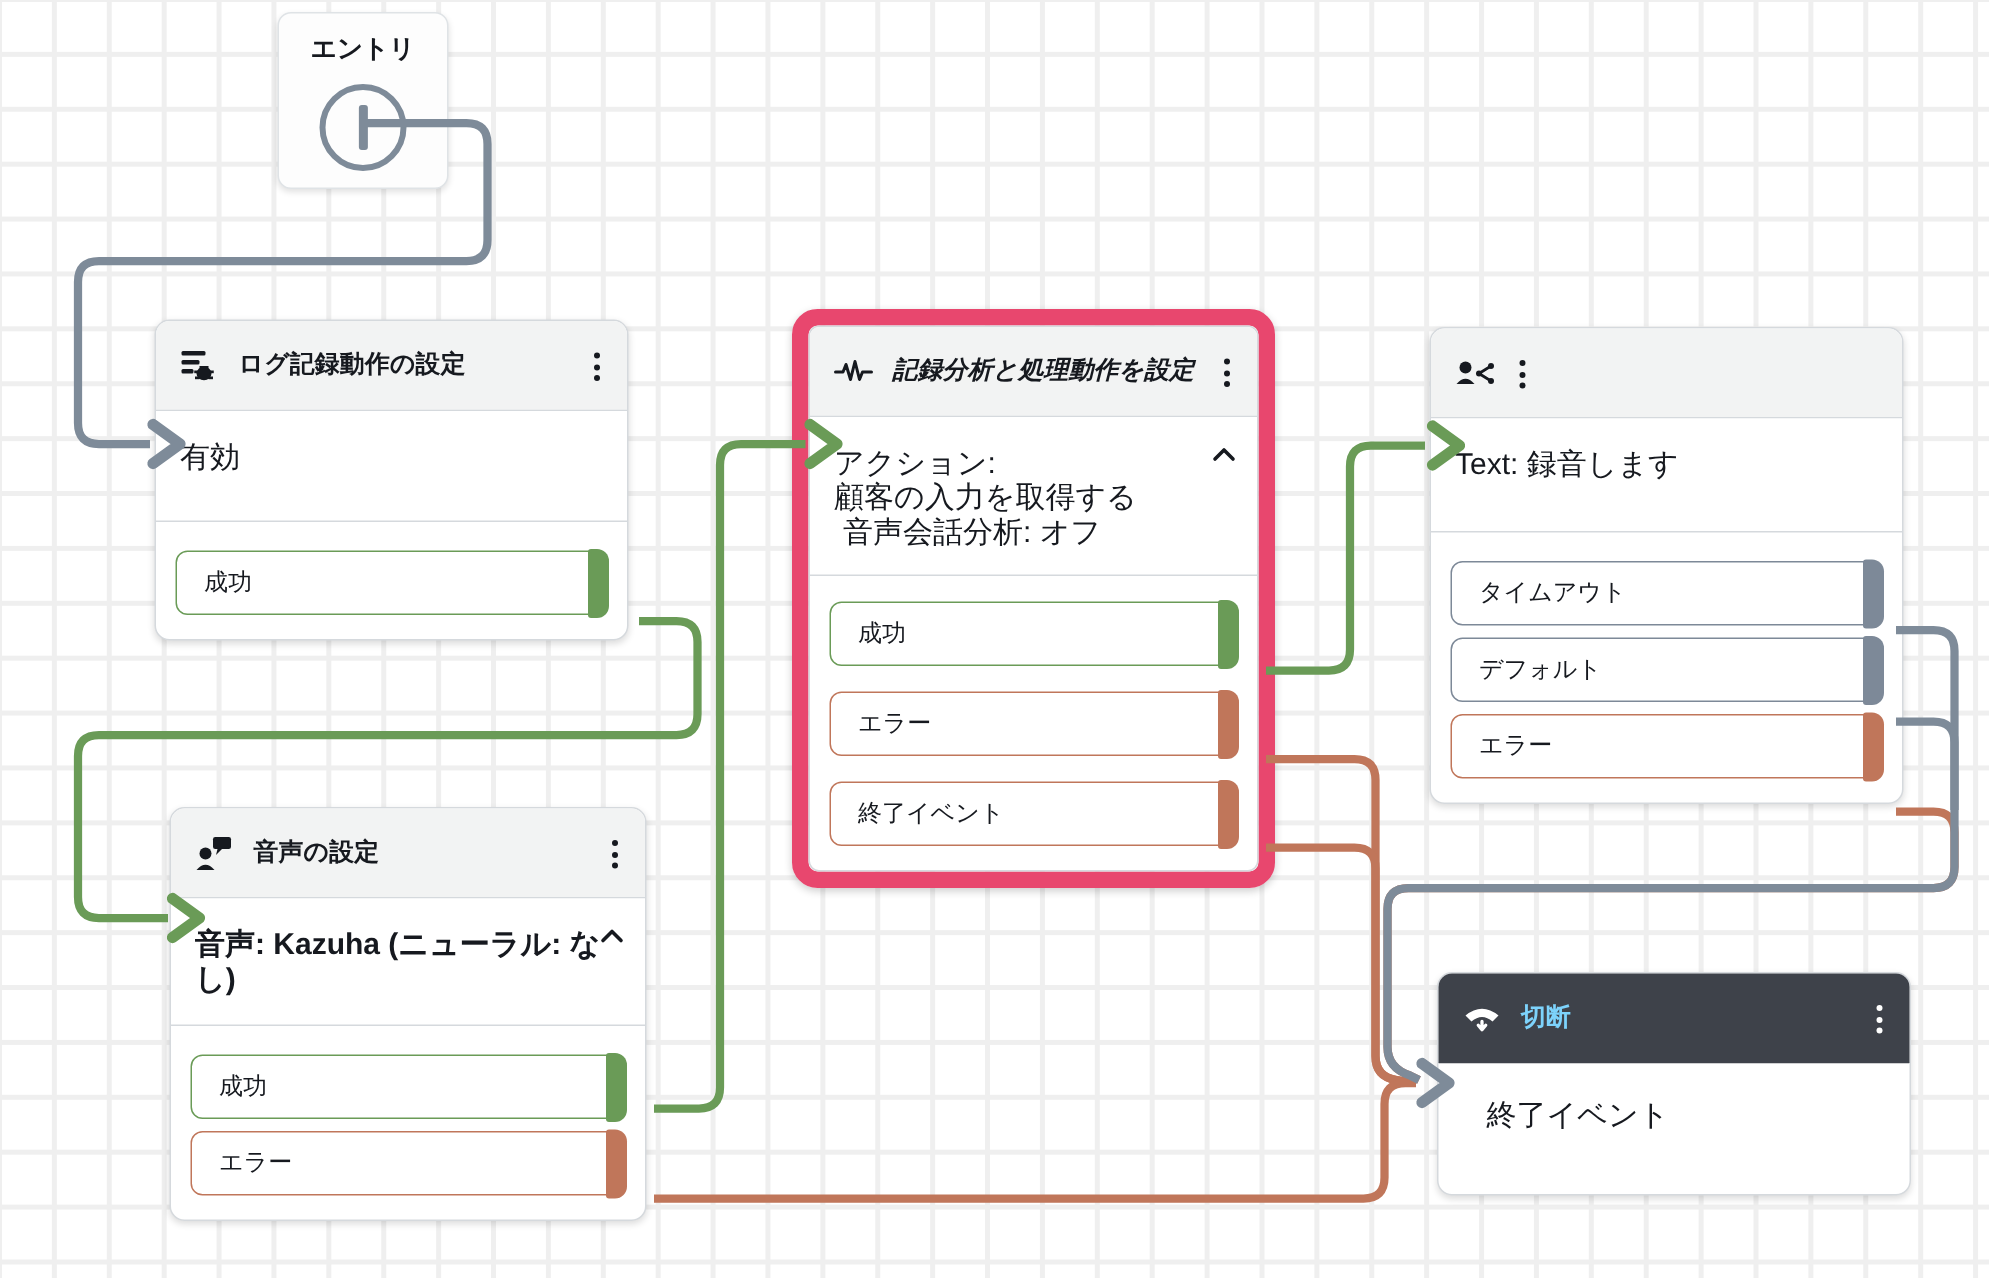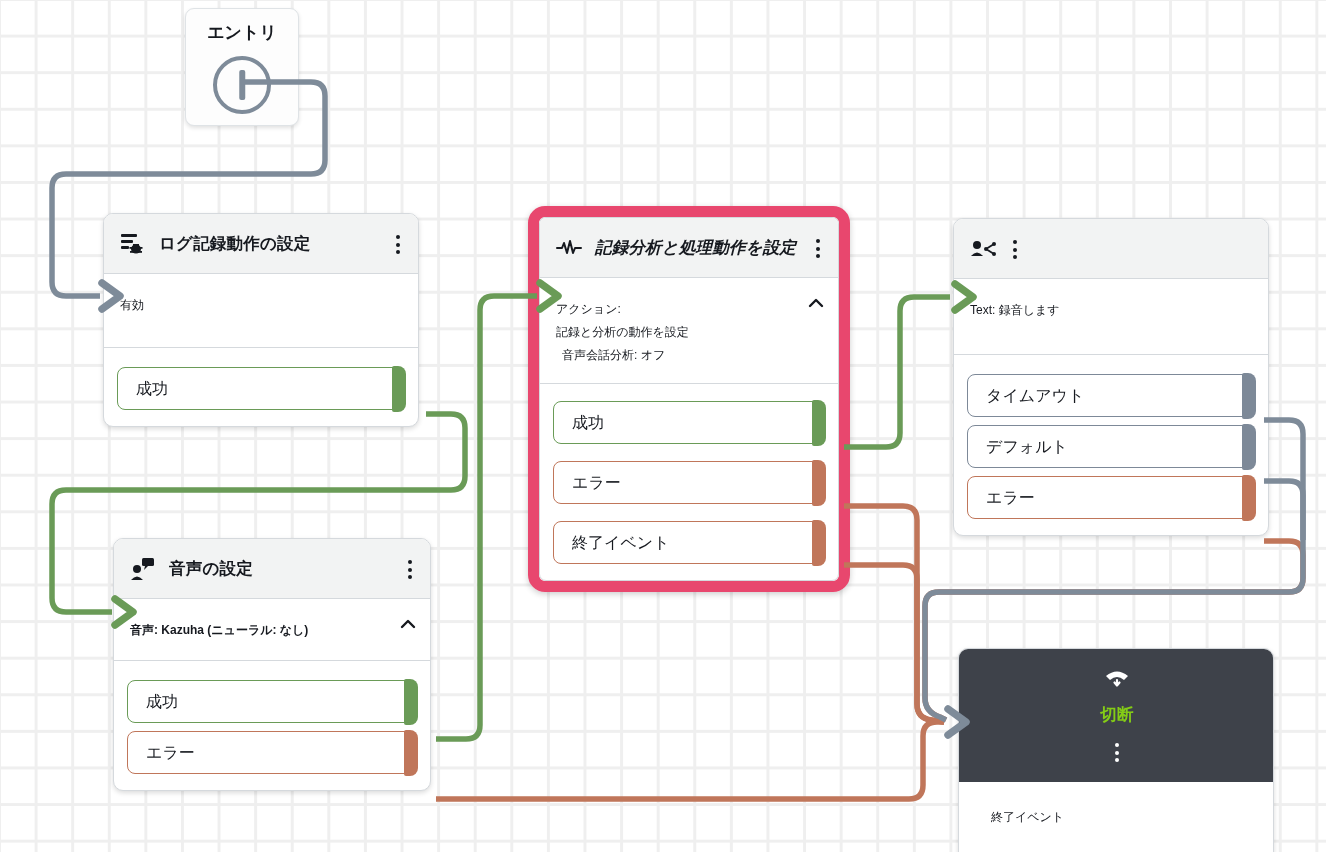--- a/index.html
+++ b/index.html
@@ -16,27 +16,27 @@
   #arrow-layer{z-index:4;}
 
   .node{
     position:absolute;z-index:2;background:#fff;border:1px solid #d5d9dd;border-radius:10px;
     box-shadow:0 2px 5px rgba(0,0,0,.14);
   }
   .node-header{
     display:flex;align-items:center;gap:13px;padding:17px 14px 17px 16px;
     background:#f2f3f3;border-bottom:1px solid #d5d9dd;border-radius:9px 9px 0 0;
   }
-  .node-header.dark{background:#3e424a;border-bottom:1px solid #3e424a;color:#84cc16;flex-direction:column;}
+  .node-header.dark{background:#3e424a;border-bottom:1px solid #3e424a;color:#7dd3fc;}
   .node-title{flex:1;font-weight:700;font-size:16.5px;line-height:23px;letter-spacing:.2px;}
   .hicon{width:26px;height:24px;flex:0 0 auto;margin-top:0;}
   .kebab{display:flex;flex-direction:column;gap:3.5px;align-items:center;padding:2px 4px;margin-top:2px;cursor:pointer;background:none;border:none;}
   .kebab i{width:4px;height:4px;border-radius:50%;background:#16191f;display:block;}
   .kebab.light i{background:#fff;}
-  .node-body{position:relative;padding:20px 16px 30px;font-size:12px;line-height:23px;}
+  .node-body{position:relative;padding:20px 16px 30px;font-size:20px;line-height:23px;}
   .node-body .caret{position:absolute;right:14px;top:20px;}
   .divider{height:0;border-top:1px solid #d5d9dd;}
   .branches{padding:19px 13px 16px;}
   .branch{
     position:relative;border:1.6px solid;border-radius:8px;padding:9px 18px;font-size:16px;
     line-height:23px;margin-bottom:8px;background:#fff;
   }
   .branch:last-child{margin-bottom:0;}
   .branch .port{position:absolute;right:-2px;top:-2.5px;bottom:-2.5px;width:14px;border-radius:2px 8px 8px 2px;}
   .branch.success{border-color:#6a9b57;}
@@ -136,21 +136,21 @@
         </svg>
         <div class="node-title">記録分析と処理動作を設定</div>
         <button class="kebab">
             <i></i>
             <i></i>
             <i></i>
           </button>
       </div>
       <div class="node-body" style="padding-bottom:16px;">
         <div>アクション:</div>
-        <div>記録と分析の動作を設定</div>
+        <div>顧客の入力を取得する</div>
         <div class="indent">音声会話分析: オフ</div>
         <svg class="caret" width="16" height="10" viewBox="0 0 16 10">
           <path d="M2 8 L8 2 L14 8" fill="none" stroke="#16191f" stroke-width="2.4" stroke-linecap="round" stroke-linejoin="round"></path>
         </svg>
       </div>
       <div class="divider"></div>
       <div class="branches" style="padding-top:17px;">
         <div class="branch success" style="margin-bottom:17px;">
           <span>成功</span>
           <div class="port"></div>

